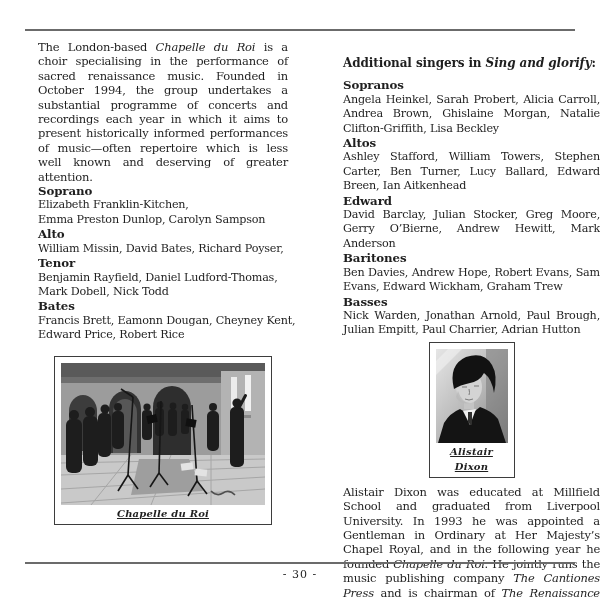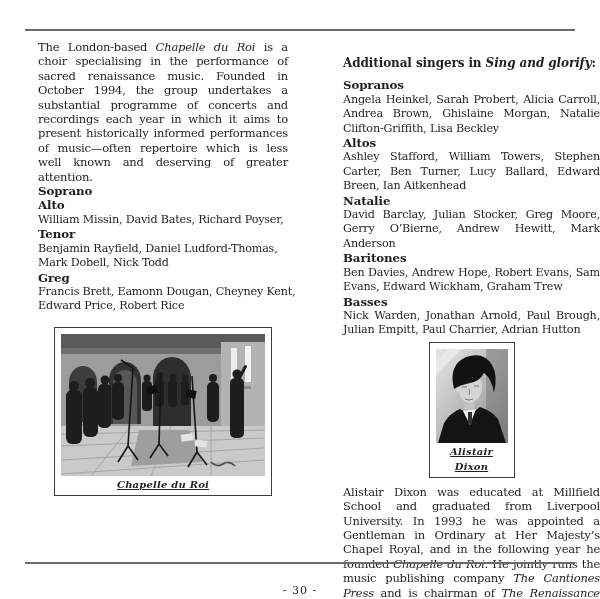--- a/index.html
+++ b/index.html
@@ -62,53 +62,57 @@
     line-height: 15px;
     padding: 1px 0 2px 0;
     letter-spacing: 0.2px;
   }
   .bio { margin-top: 7px; }
 
   .footer { position: absolute; top: 562px; left: 25px; right: 25px; }
   .page-number {
     text-align: center;
     font-size: 11px;
-    margin-top: 20px;
+    margin-top: 4px;
     letter-spacing: 1px;
   }
 </style>
 </head>
 <body>
 
 <div class="rule top-rule"></div>
 
 <div class="content">
 
   <div class="col-left">
     <p class="body-text"><span>The London-based </span><em>Chapelle du Roi</em><span> is a choir specialising in the performance of sacred renaissance music. Founded in October 1994, the group undertakes a substantial programme of concerts and recordings each year in which it aims to present historically informed performances of music—often repertoire which is less well known and deserving of greater attention.</span></p>
 
     <div class="sections">
       <div>
         <div class="voice-heading">Soprano</div>
+        <div class="name-lines">
+            <div>Elizabeth Franklin-Kitchen,</div>
+            <div>Emma Preston Dunlop, Carolyn Sampson</div>
+          </div>
       </div>
       <div>
         <div class="voice-heading">Alto</div>
         <div class="name-lines">
             <div>William Missin, David Bates, Richard Poyser,</div>
           </div>
       </div>
       <div>
         <div class="voice-heading">Tenor</div>
         <div class="name-lines">
             <div>Benjamin Rayfield, Daniel Ludford-Thomas,</div>
             <div>Mark Dobell, Nick Todd</div>
           </div>
       </div>
       <div>
-        <div class="voice-heading">Greg</div>
+        <div class="voice-heading">Bates</div>
         <div class="name-lines">
             <div>Francis Brett, Eamonn Dougan, Cheyney Kent,</div>
             <div>Edward Price, Robert Rice</div>
           </div>
       </div>
     </div>
 
     <figure class="photo-frame choir-frame" style="margin-bottom:0">
       <svg viewBox="0 0 204 142" width="204" height="142" role="img" aria-label="black and white photo of choir recording in a church">
         <rect width="204" height="142" fill="#919191"></rect>
@@ -188,21 +192,21 @@
     <div>
       <div>
         <div class="voice-heading">Sopranos</div>
         <div class="name-flow">Angela Heinkel, Sarah Probert, Alicia Carroll, Andrea Brown, Ghislaine Morgan, Natalie Clifton-Griffith, Lisa Beckley</div>
       </div>
       <div>
         <div class="voice-heading">Altos</div>
         <div class="name-flow">Ashley Stafford, William Towers, Stephen Carter, Ben Turner, Lucy Ballard, Edward Breen, Ian Aitkenhead</div>
       </div>
       <div>
-        <div class="voice-heading">Natalie</div>
+        <div class="voice-heading">Edward</div>
         <div class="name-flow">David Barclay, Julian Stocker, Greg Moore, Gerry O’Bierne, Andrew Hewitt, Mark Anderson</div>
       </div>
       <div>
         <div class="voice-heading">Baritones</div>
         <div class="name-flow">Ben Davies, Andrew Hope, Robert Evans, Sam Evans, Edward Wickham, Graham Trew</div>
       </div>
       <div>
         <div class="voice-heading">Basses</div>
         <div class="name-flow">Nick Warden, Jonathan Arnold, Paul Brough, Julian Empitt, Paul Charrier, Adrian Hutton</div>
       </div>

